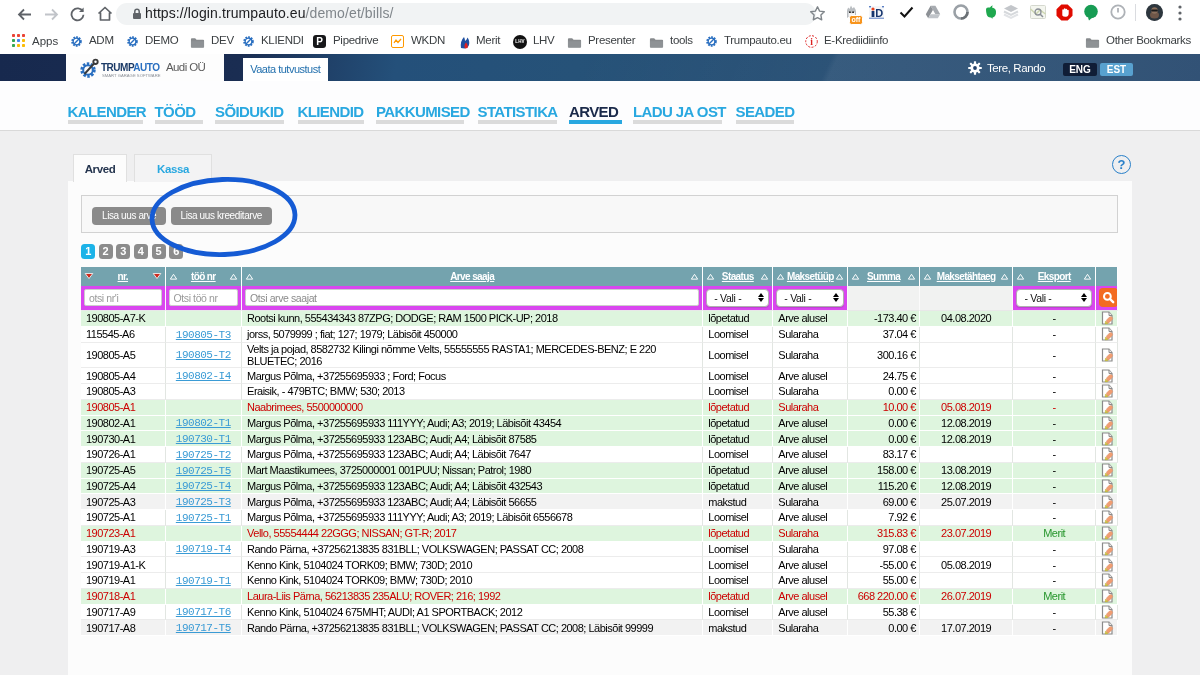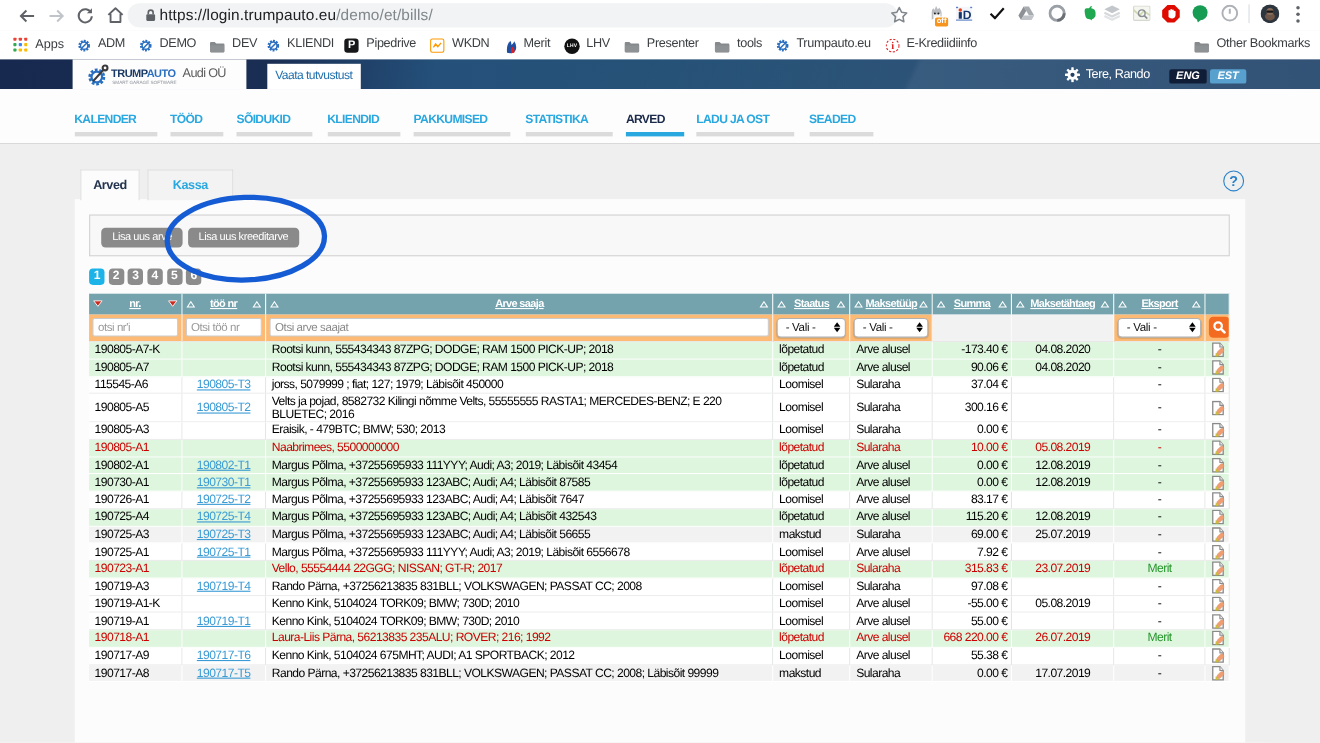--- a/index.html
+++ b/index.html
@@ -16,24 +16,24 @@
 .bmt { position:absolute; top:3px; }
 
 #appheader { position:absolute; left:0; top:54px; width:1200px; height:27px;
   background:linear-gradient(97deg,#17294e 0%,#1a2d52 20%,#24507a 33%,#265278 48%,#234a70 75%,#1e4168 100%); }
 #appheader .diag { position:absolute; left:580px; top:0; width:620px; height:27px;
   background:linear-gradient(115deg, rgba(255,255,255,0) 0%, rgba(255,255,255,0.04) 40%, rgba(255,255,255,0.09) 41%, rgba(255,255,255,0.09) 100%); }
 #logopanel { position:absolute; left:66px; top:54px; width:158px; height:27px; background:#fdfdfd; }
 #demoou { position:absolute; left:166px; top:61px; font-size:11.5px; letter-spacing:-0.6px; color:#5c5c5c; }
 #vaata { position:absolute; left:243px; top:57.5px; width:84.5px; height:23.5px; background:#fff; color:#2471ae; font-size:11px; letter-spacing:-0.5px; text-align:center; line-height:23.5px; }
 #tererando { position:absolute; left:987px; top:61.5px; color:#fff; font-size:11.5px; letter-spacing:-0.4px; }
-.langbtn { position:absolute; top:62.5px; height:13.5px; font-size:10px; font-weight:bold; color:#fff; border-radius:2px; text-align:center; line-height:13px;font-style:italic; }
+.langbtn { position:absolute; top:62.5px; height:13.5px; font-size:10px; font-weight:bold; color:#fff; border-radius:2px; text-align:center; line-height:13px; }
 
 #navbar { position:absolute; left:0; top:81px; width:1200px; height:50px; background:#fdfdfe; border-bottom:1px solid #d9d9d9; }
-.nav { position:absolute; top:22px; font-size:11px; font-weight:bold; color:#29a8e0; letter-spacing:-0.6px; }
+.nav { position:absolute; top:22px; font-size:15px; font-weight:bold; color:#29a8e0; letter-spacing:-0.6px; }
 .nav .bar { position:absolute; left:0; top:17px; height:4px; background:#dbdbdb; }
 .nav.active { color:#1b2a4a; }
 .nav.active .bar { background:#29a8e0; }
 
 #content { position:absolute; left:0; top:131px; width:1200px; height:544px; background:#efeff0; }
 #panel { position:absolute; left:68px; top:50px; width:1064px; height:494px; background:#fcfcfc; }
 .tab { position:absolute; top:23px; height:28px; font-size:11.5px; letter-spacing:-0.4px; line-height:28px; text-align:center; font-weight:bold; }
 #tab1 { left:73px; width:54px; background:#fcfcfc; color:#25354f; border:1px solid #e0e0e0; border-bottom:none; }
 #tab2 { left:134px; width:78px; background:#f3f3f4; color:#29a8e0; border:1px solid #e0e0e0; border-bottom:none; }
 #help { position:absolute; left:1112px; top:24px; width:19px; height:19px; border:1.5px solid #2980c9; border-radius:50%; color:#2980c9; font-size:13px; font-weight:bold; text-align:center; line-height:17px; }
@@ -43,25 +43,25 @@
 
 #tbl { position:absolute; left:81px; top:136px; width:1037px; border-collapse:separate; border-spacing:0; font-size:11px; letter-spacing:-0.5px; color:#000; table-layout:fixed; }
 .ul { text-decoration:underline; }
 #tbl th { background:#74a3ae; color:#fff; font-size:10px; letter-spacing:-0.6px; height:18.5px; font-weight:bold; padding:0; border-right:1px solid #fff; vertical-align:middle;margin-top:39px; }
 #tbl td { height:15.75px; padding:0 5px; border-right:1px solid #e2e6e2; border-bottom:1px solid #ececec; vertical-align:middle; white-space:nowrap; overflow:hidden; }
 #tbl tr.h2 td { height:25.75px; }
 #tbl tr.g td { background:#def5de; border-right-color:#fff; border-bottom-color:#fff; }
 #tbl tr.w td { background:#fff; }
 #tbl tr.m td { background:#f2f2f2; border-right-color:#fff; border-bottom-color:#fff; }
 #tbl tr.red td { color:#cc0000; }
-.link { color:#3a9bd5; text-decoration:underline; }
+.link { color:#3a9bd5; text-decoration:underline;font-family:Liberation Mono, monospace; }
 td.r { text-align:right; padding-right:3px !important; }
 td.c { text-align:center; }
 .merit { color:#27962d; }
-#tbl tr.frow td { background:#fdba74; height:25.5px; border-bottom:1px solid #e8e8e8; border-right:1px solid #fbfbfb; padding:0 3px; }
+#tbl tr.frow td { background:#d946ef; height:25.5px; border-bottom:1px solid #e8e8e8; border-right:1px solid #fbfbfb; padding:0 3px; }
 #tbl tr.frow td.gray { background:#f1f2f1; }
 .finput { width:100%; height:17px; border:1px solid #ccc; border-radius:2px; background:#fff; font-size:10.5px; letter-spacing:-0.4px; color:#9a9a9a; padding:1.5px 4px 0; }
 .fsel { height:18px; border:1px solid #b0b0b0; border-radius:4px; background:#fff; font-size:10.5px; letter-spacing:-0.3px; color:#111; padding:0 4px 0 7px; display:flex; align-items:center; justify-content:space-between; box-shadow:0 1px 1px rgba(0,0,0,0.12); }
 .spin { display:inline-flex; flex-direction:column; gap:1px; }
 .spin i { width:0; height:0; border-left:3px solid transparent; border-right:3px solid transparent; display:block; }
 .spin .up { border-bottom:4px solid #000; }
 .spin .dn { border-top:4px solid #000; }
 #searchbtn { width:19px; height:19px; background:#f36b21; border-radius:4px; margin:0 auto; display:flex; align-items:center; justify-content:center; }
 .thflex { display:flex; align-items:center; justify-content:space-between; padding:0 3px; }
 </style>
@@ -506,35 +506,20 @@
           <td>Arve alusel</td>
           <td class="r">-173.40 €</td>
           <td class="c">04.08.2020</td>
           <td class="c">-</td>
           <td class="c ic">
             <svg width="13" height="14" viewBox="0 0 13 14">
               <use href="#doc"></use>
             </svg>
           </td>
         </tr>
-<tr class="g">
-          <td>190805-A7</td>
-          <td class="c"></td>
-          <td>Rootsi kunn, 555434343 87ZPG; DODGE; RAM 1500 PICK-UP; 2018</td>
-          <td>lõpetatud</td>
-          <td>Arve alusel</td>
-          <td class="r">90.06 €</td>
-          <td class="c">04.08.2020</td>
-          <td class="c">-</td>
-          <td class="c ic">
-            <svg width="13" height="14" viewBox="0 0 13 14">
-              <use href="#doc"></use>
-            </svg>
-          </td>
-        </tr>
 <tr class="w">
           <td>115545-A6</td>
           <td class="c"><span class="link">190805-T3</span></td>
           <td>jorss, 5079999 ; fiat; 127; 1979; Läbisõit 450000</td>
           <td>Loomisel</td>
           <td>Sularaha</td>
           <td class="r">37.04 €</td>
           <td class="c"></td>
           <td class="c">-</td>
           <td class="c ic">
@@ -543,20 +528,35 @@
             </svg>
           </td>
         </tr>
 <tr class="w h2">
           <td>190805-A5</td>
           <td class="c"><span class="link">190805-T2</span></td>
           <td>Velts ja pojad, 8582732 Kilingi nõmme Velts, 55555555 RASTA1; MERCEDES-BENZ; E 220<br>BLUETEC; 2016</td>
           <td>Loomisel</td>
           <td>Sularaha</td>
           <td class="r">300.16 €</td>
+          <td class="c"></td>
+          <td class="c">-</td>
+          <td class="c ic">
+            <svg width="13" height="14" viewBox="0 0 13 14">
+              <use href="#doc"></use>
+            </svg>
+          </td>
+        </tr>
+<tr class="w">
+          <td>190805-A4</td>
+          <td class="c"><span class="link">190802-I4</span></td>
+          <td>Margus Põlma, +37255695933 ; Ford; Focus</td>
+          <td>Loomisel</td>
+          <td>Arve alusel</td>
+          <td class="r">24.75 €</td>
           <td class="c"></td>
           <td class="c">-</td>
           <td class="c ic">
             <svg width="13" height="14" viewBox="0 0 13 14">
               <use href="#doc"></use>
             </svg>
           </td>
         </tr>
 <tr class="w">
           <td>190805-A3</td>
@@ -619,20 +619,35 @@
           </td>
         </tr>
 <tr class="w">
           <td>190726-A1</td>
           <td class="c"><span class="link">190725-T2</span></td>
           <td>Margus Põlma, +37255695933 123ABC; Audi; A4; Läbisõit 7647</td>
           <td>Loomisel</td>
           <td>Arve alusel</td>
           <td class="r">83.17 €</td>
           <td class="c"></td>
+          <td class="c">-</td>
+          <td class="c ic">
+            <svg width="13" height="14" viewBox="0 0 13 14">
+              <use href="#doc"></use>
+            </svg>
+          </td>
+        </tr>
+<tr class="g">
+          <td>190725-A5</td>
+          <td class="c"><span class="link">190725-T5</span></td>
+          <td>Mart Maastikumees, 3725000001 001PUU; Nissan; Patrol; 1980</td>
+          <td>lõpetatud</td>
+          <td>Arve alusel</td>
+          <td class="r">158.00 €</td>
+          <td class="c">13.08.2019</td>
           <td class="c">-</td>
           <td class="c ic">
             <svg width="13" height="14" viewBox="0 0 13 14">
               <use href="#doc"></use>
             </svg>
           </td>
         </tr>
 <tr class="g">
           <td>190725-A4</td>
           <td class="c"><span class="link">190725-T4</span></td>

